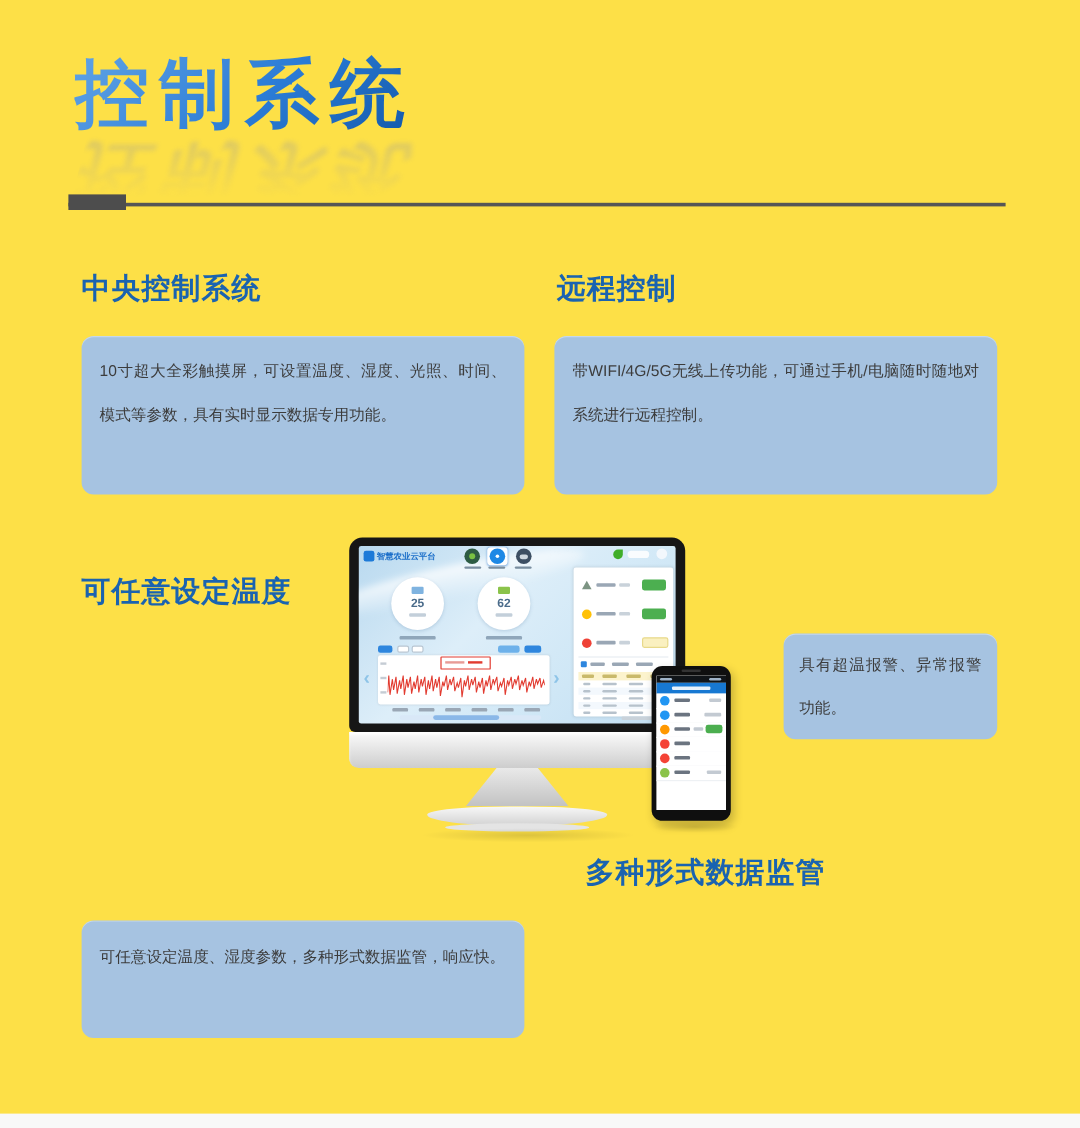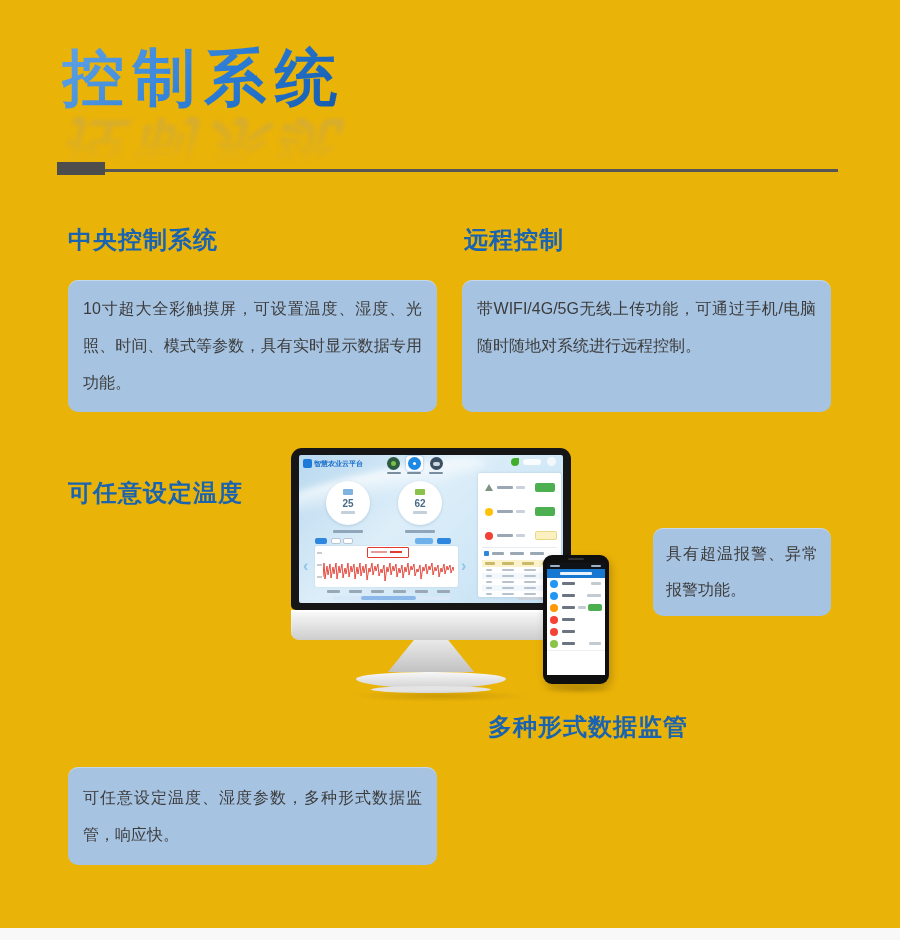--- a/index.html
+++ b/index.html
@@ -1,35 +1,35 @@
 <!DOCTYPE html>
 <html><head>
 <meta charset="utf-8">
 <style>
   html,body{margin:0;padding:0;}
   body{width:900px;height:940px;background:#ffffff;overflow:hidden;
        font-family:"Liberation Sans","DejaVu Sans",sans-serif;}
-  .page{position:relative;width:900px;height:940px;background:#eab308;}
+  .page{position:relative;width:900px;height:940px;background:#fde047;}
 
   
   .title-wrap{position:absolute;left:62px;top:36px;width:420px;height:150px;}
   .main-title{position:absolute;left:0;top:0;font-size:62px;font-weight:800;letter-spacing:9px;
       background:linear-gradient(135deg,#63a5e6 0%,#2b7cd6 55%,#1257a8 100%);
       -webkit-background-clip:text;background-clip:text;color:transparent;white-space:nowrap;}
   .title-reflection{position:absolute;left:2px;top:70px;font-size:62px;font-weight:800;letter-spacing:9px;
       color:#9b9b9b;white-space:nowrap;transform:scaleY(-1) skewX(14deg);opacity:.45;filter:blur(2px);
       -webkit-mask-image:linear-gradient(to top,rgba(0,0,0,.9) 0%,rgba(0,0,0,0) 70%);
       mask-image:linear-gradient(to top,rgba(0,0,0,.9) 0%,rgba(0,0,0,0) 70%);}
 
   .divider-line{position:absolute;left:57px;top:169px;width:781px;height:3px;background:#565656;}
   .divider-block{position:absolute;left:57px;top:162px;width:48px;height:13px;background:#4d4d4d;}
 
   
   .sec-heading{position:absolute;font-size:24px;font-weight:bold;color:#1a63b0;letter-spacing:1px;white-space:nowrap;}
-  .feature-card{position:absolute;background:#a6c3e1;border-radius:10px;color:#3c3c3c;font-size:16px;
+  .feature-card{position:absolute;background:#a6c3e1;border-radius:10px;color:#3c3c3c;font-size:13px;
       text-align:justify;box-shadow:inset 0 1px 0 rgba(255,255,255,.35);}
   .h-central{left:68px;top:224px;}   .card-central{left:68px;top:280px;width:339px;height:112px;padding:10px 15px;line-height:37px;}
   .h-remote{left:464px;top:224px;}   .card-remote{left:462px;top:280px;width:339px;height:112px;padding:10px 15px;line-height:37px;}
   .h-memory{left:68px;top:477px;}    .card-memory{left:70px;top:530px;width:150px;height:72px;padding:6px 13px;line-height:36px;}
   .h-alarm{left:653px;top:477px;}    .card-alarm{left:653px;top:528px;width:152px;height:72px;padding:8px 13px;line-height:36px;}
   .h-dynamic{left:68px;top:711px;}   .card-dynamic{left:68px;top:767px;width:339px;height:74px;padding:12px 15px;line-height:37px;}
   .h-data{left:488px;top:711px;}     .card-data{left:462px;top:767px;width:339px;height:74px;padding:12px 15px;line-height:37px;}
 
   .bottom-band{position:absolute;left:0;top:928px;width:900px;height:12px;background:#f8f8f8;}
 

